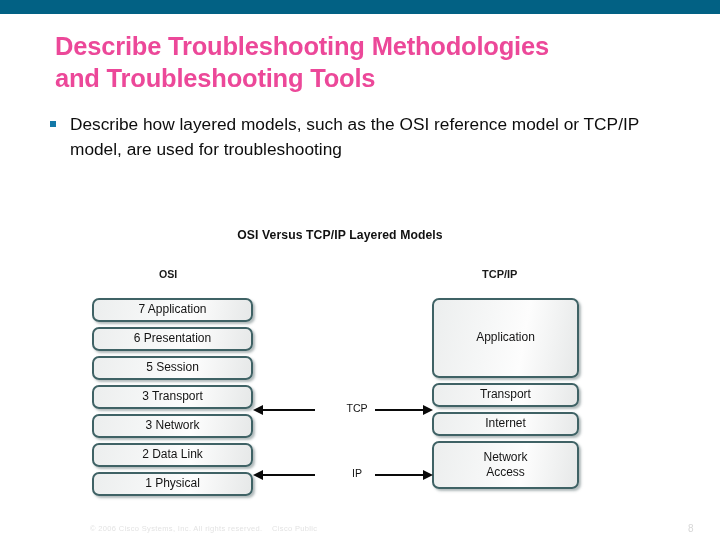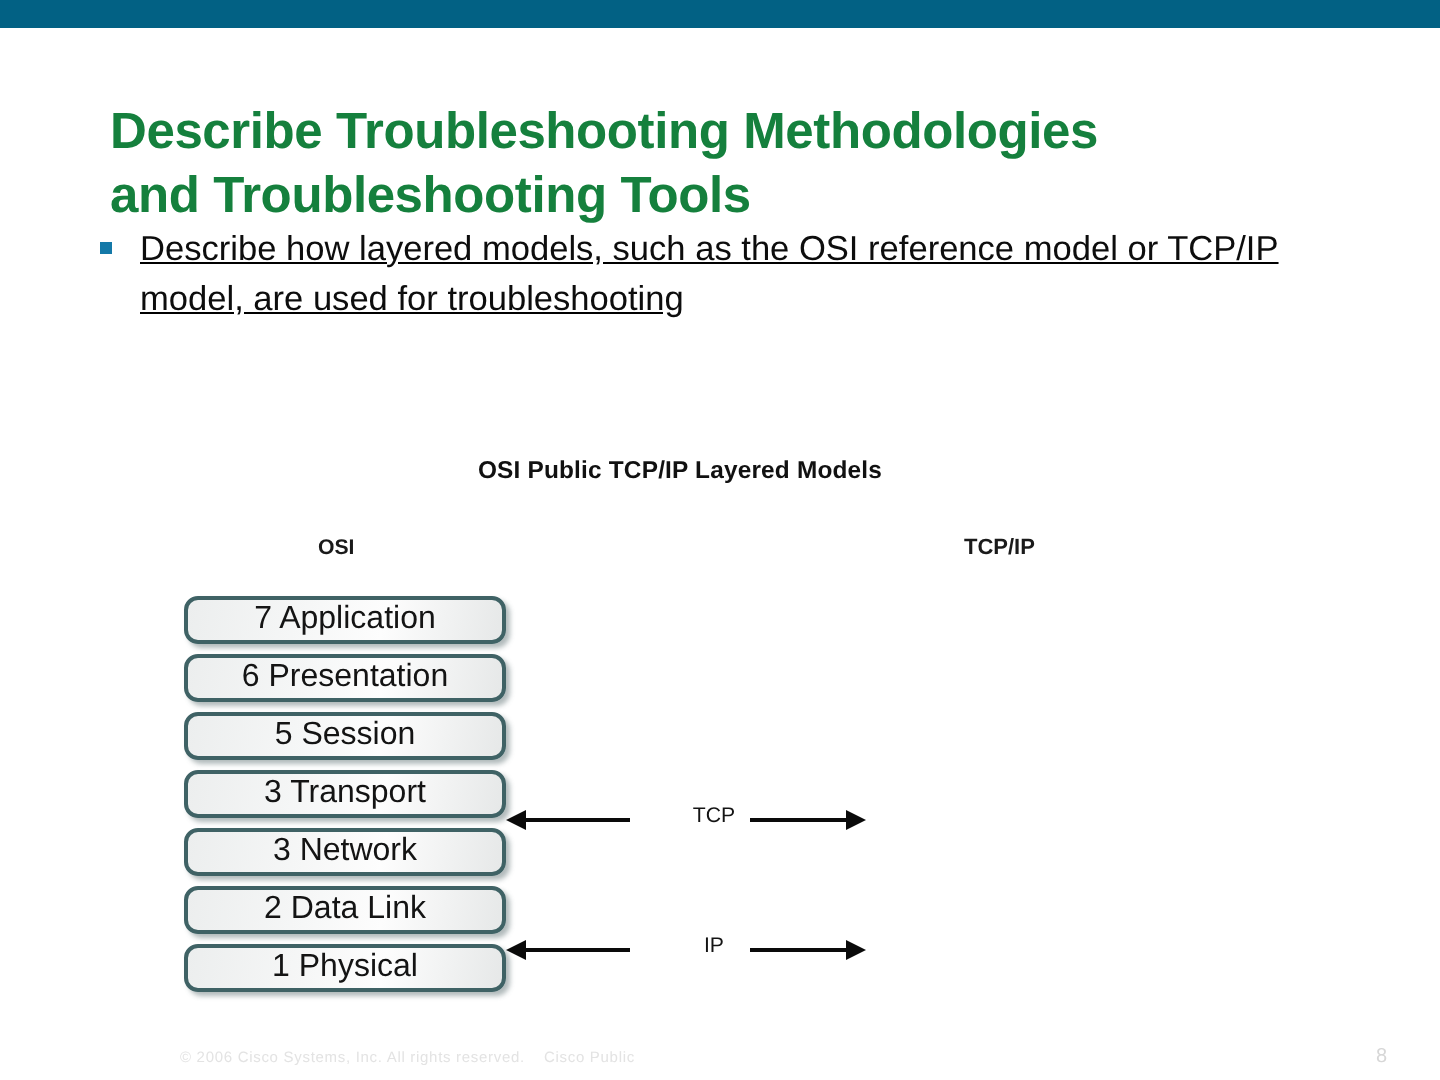--- a/index.html
+++ b/index.html
@@ -24,36 +24,34 @@
     height: 14px;
     background: #026184;
   }
 
   
   #slide-title {
     position: absolute;
     left: 55px;
     top: 30px;
     width: 650px;
-    color: #15803d;
+    color: #ec4899;
     font-size: 25.5px;
     font-weight: bold;
     line-height: 1.27;
     letter-spacing: -0.2px;
-    margin-top: 20px;
   }
   #slide-title .tline { display: block; white-space: nowrap; }
 
   
   #bullet-list {
     position: absolute;
     left: 48px;
     top: 112px;
     width: 600px;
-    text-decoration: underline;
   }
   .bullet-row {
     position: relative;
     padding-left: 22px;
     color: #0d0d0d;
     font-size: 17.3px;
     line-height: 1.42;
   }
   .bullet-marker {
     position: absolute;
@@ -108,21 +106,21 @@
     box-sizing: border-box;
     border: 2.6px solid #3f6265;
     border-radius: 7px;
     background: linear-gradient(100deg, #eceeee 0%, #f6f7f7 38%, #fdfdfd 62%, #e6e8e8 100%);
     box-shadow: 2px 2px 2.5px rgba(70,90,92,0.42);
     display: flex;
     align-items: center;
     justify-content: center;
     text-align: center;
     color: #141414;
-    font-size: 16px;
+    font-size: 12px;
     line-height: 1.28;
   }
   #osi-stack .layer-box { height: 24px; margin-bottom: 5px; }
   #osi-stack .layer-box:last-child { margin-bottom: 0; }
 
   #tcp-stack .layer-box { margin-bottom: 5px; }
   #tcp-stack .layer-box:last-child { margin-bottom: 0; }
   .tcp-h-tall  { height: 80px; }
   .tcp-h-short { height: 24px; }
   .tcp-h-mid   { height: 48px; }
@@ -195,35 +193,42 @@
 
 <div id="bullet-list">
   <div class="bullet-row">
     <span class="bullet-marker"></span>
     <span>Describe how layered models, such as the OSI reference model or TCP/IP model, are used for troubleshooting</span>
   </div>
 </div>
 
 <div id="diagram">
 
-  <div id="diagram-title">OSI Public TCP/IP Layered Models</div>
+  <div id="diagram-title">OSI Versus TCP/IP Layered Models</div>
 
   <div id="osi-header">OSI</div>
   <div id="tcpip-header">TCP/IP</div>
 
   <div class="stack" id="osi-stack">
     <div class="layer-box">7 Application</div>
     <div class="layer-box">6 Presentation</div>
     <div class="layer-box">5 Session</div>
     <div class="layer-box">3 Transport</div>
     <div class="layer-box">3 Network</div>
     <div class="layer-box">2 Data Link</div>
     <div class="layer-box">1 Physical</div>
   </div>
 
+  <div class="stack" id="tcp-stack">
+    <div class="layer-box tcp-h-tall">Application</div>
+    <div class="layer-box tcp-h-short">Transport</div>
+    <div class="layer-box tcp-h-short">Internet</div>
+    <div class="layer-box tcp-h-mid twoline">Network
+Access</div>
+  </div>
 
   <div class="proto-row" id="proto-tcp">
     <span class="arrow-head head-left"></span>
     <span class="arrow arrow-left"></span>
     <span class="proto-label">TCP</span>
     <span class="arrow arrow-right"></span>
     <span class="arrow-head head-right"></span>
   </div>
 
   <div class="proto-row" id="proto-ip">

